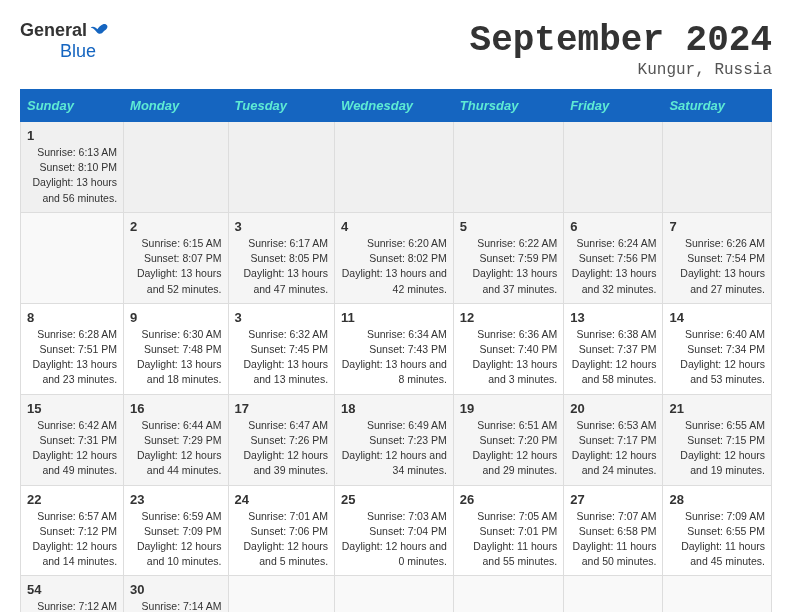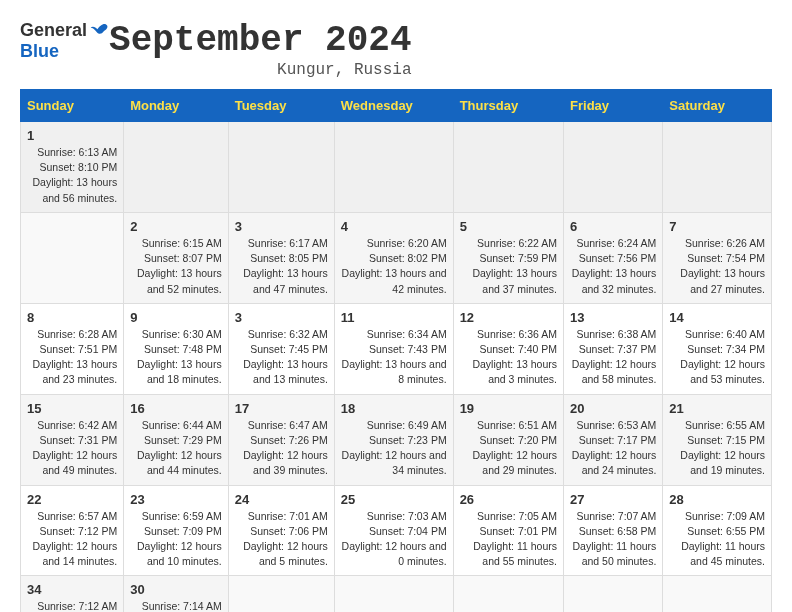--- a/index.html
+++ b/index.html
@@ -5,43 +5,44 @@
     * { box-sizing: border-box; margin: 0; padding: 0; }
     body {
       font-family: Arial, sans-serif;
       background: #fff;
       width: 792px;
       min-height: 612px;
       padding: 20px;
     }
     .header {
       display: flex;
-      justify-content: flex-start;
+      justify-content: space-between;
       align-items: flex-start;
       margin-bottom: 10px;
     }
     .logo {
       display: flex;
       flex-direction: column;
       align-items: flex-start;
     }
     .logo-text {
       display: flex;
       align-items: center;
       gap: 2px;
     }
     .logo-general {
       font-size: 18px;
       font-weight: bold;
       color: #333;
     }
     .logo-blue {
       font-size: 18px;
-      font-weight: bold;
+      font-weight: normal;
       color: #1565C0;
+      margin-left: 40px;
     }
     .logo-bird {
       width: 20px;
       height: 20px;
     }
     .title-section {
       text-align: right;
       font-family: Liberation Mono, monospace;
     }
     .month-title {
@@ -52,21 +53,22 @@
     .location {
       font-size: 16px;
       color: #555;
     }
     table {
       width: 100%;
       border-collapse: collapse;
     }
     thead tr {
       background-color: #1565C0;
-      color: #fde047;
+      color: #5eead4;
+      font-style: italic;
     }
     thead th {
       padding: 8px 6px;
       text-align: left;
       font-size: 13px;
       font-weight: bold;
       border: 1px solid #1565C0;
     }
     tbody tr {
       vertical-align: top;
@@ -257,21 +259,21 @@
           <span class="day-number">27</span>
           <div class="day-info">Sunrise: 7:07 AM<br>Sunset: 6:58 PM<br>Daylight: 11 hours and 50 minutes.</div>
         </td>
         <td>
           <span class="day-number">28</span>
           <div class="day-info">Sunrise: 7:09 AM<br>Sunset: 6:55 PM<br>Daylight: 11 hours and 45 minutes.</div>
         </td>
       </tr>
       <tr>
         <td>
-          <span class="day-number">34</span>
+          <span class="day-number">54</span>
           <div class="day-info">Sunrise: 7:12 AM<br>Sunset: 6:52 PM<br>Daylight: 11 hours and 40 minutes.</div>
         </td>
         <td>
           <span class="day-number">30</span>
           <div class="day-info">Sunrise: 7:14 AM<br>Sunset: 6:50 PM<br>Daylight: 11 hours and 35 minutes.</div>
         </td>
         <td class="empty-cell"></td>
         <td class="empty-cell"></td>
         <td class="empty-cell"></td>
         <td class="empty-cell"></td>

